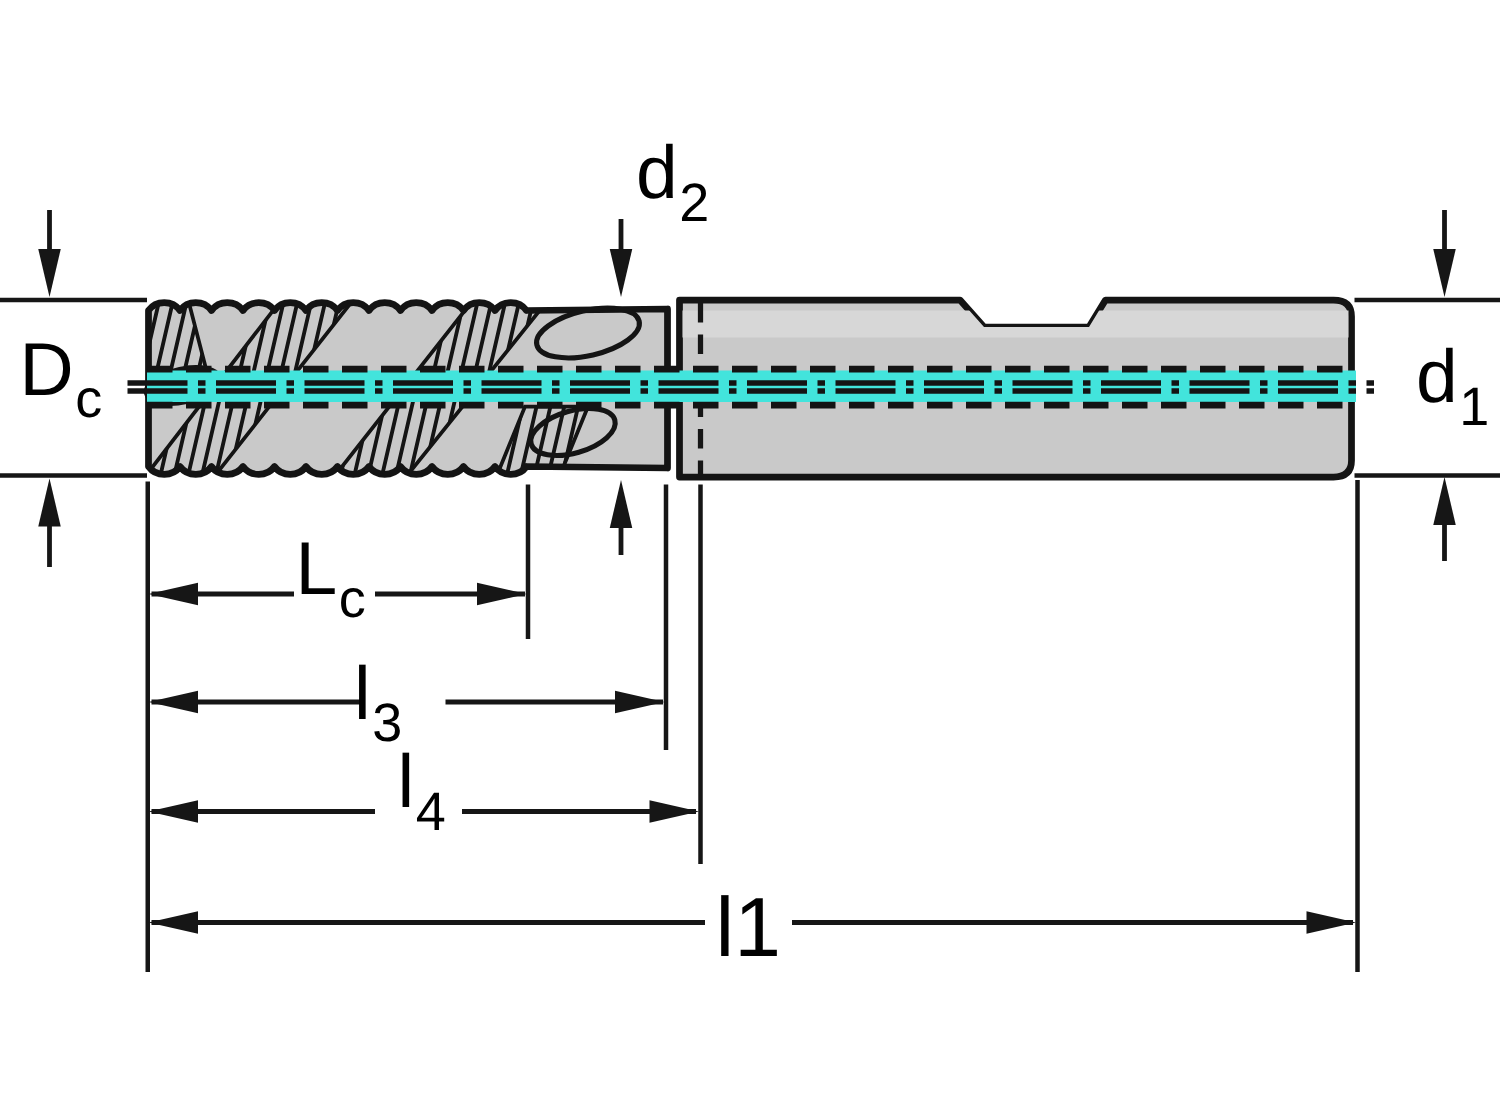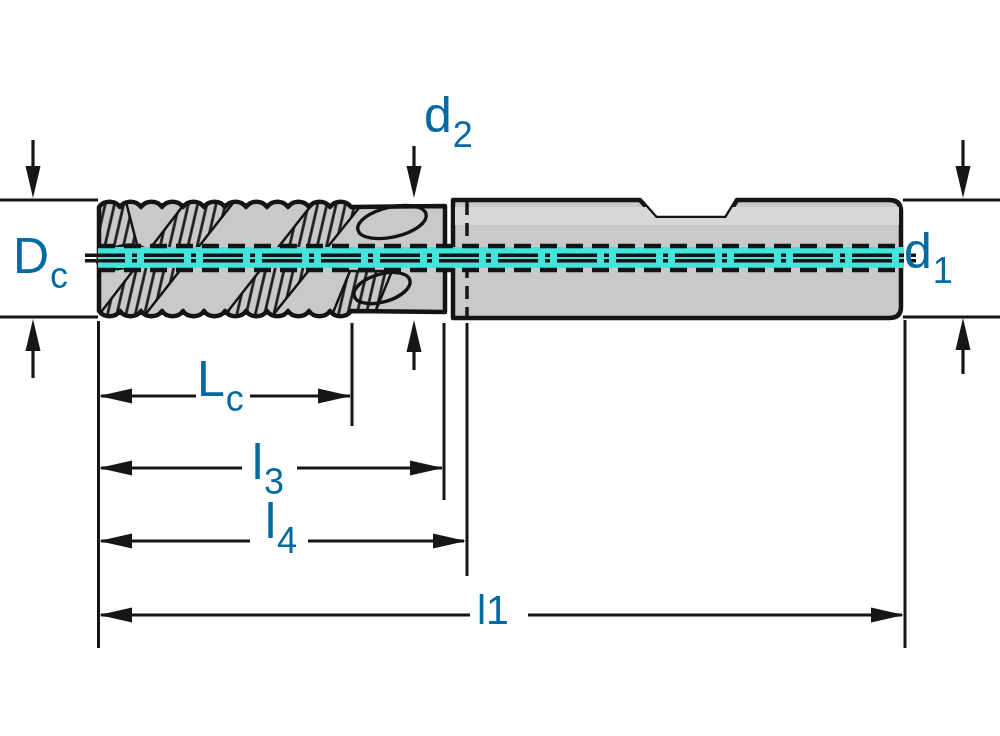--- a/index.html
+++ b/index.html
@@ -1,21 +1,21 @@
 <!DOCTYPE html>
 <html><head>
 <meta charset="utf-8">
 <style>
   html,body{margin:0;padding:0;background:#ffffff;}
   .stage{position:relative;width:1000px;height:736px;background:#ffffff;overflow:hidden;}
   .stage svg{position:absolute;left:0;top:0;}
-  .lbl{position:absolute;font-family:"Liberation Sans","DejaVu Sans",sans-serif;color:#0369a1;line-height:1;white-space:nowrap;}
+  .lbl{position:absolute;font-family:"Liberation Sans","DejaVu Sans",sans-serif;color:#000000;line-height:1;white-space:nowrap;}
   .lbl .m{font-size:50px;}
   .lbl .s{font-size:36px;display:inline-block;transform:translateY(15px);margin-left:1px;}
-  .lbl-l1 .m{font-size:41px;}
+  .lbl-l1 .m{font-size:56px;}
 </style>
 </head>
 <body>
 
 <div class="stage">
 
 <svg width="1000" height="736" viewBox="0 0 1000 736">
   <defs>
     <pattern id="hatch" width="9" height="9" patternUnits="userSpaceOnUse" patternTransform="rotate(13)">
       <line x1="4.5" y1="-1" x2="4.5" y2="10" stroke="#141414" stroke-width="2.6"></line>
@@ -110,27 +110,27 @@
   </g>
 
   <g stroke="#161616" fill="#161616">
     <path d="M101,615 H470" stroke-width="3.2"></path>
         <path d="M528,615 H902" stroke-width="3.2"></path>
     <polygon points="99,615 132,607.5 132,622.5" stroke="none"></polygon>
     <polygon points="904,615 871,607.5 871,622.5" stroke="none"></polygon>
   </g>
 </svg>
 
-<div class="lbl" style="left:13px;top:231px"><span class="m">D</span><span class="s">c</span></div>
+<div class="lbl" style="left:13px;top:221px"><span class="m">D</span><span class="s">c</span></div>
 
 <div class="lbl" style="left:424px;top:90px"><span class="m">d</span><span class="s">2</span></div>
 
-<div class="lbl" style="left:904px;top:226px"><span class="m">d</span><span class="s">1</span></div>
+<div class="lbl" style="left:944px;top:226px"><span class="m">d</span><span class="s">1</span></div>
 
 <div class="lbl" style="left:197px;top:354px"><span class="m">L</span><span class="s">c</span></div>
 
-<div class="lbl" style="left:252px;top:437px"><span class="m">l</span><span class="s">3</span></div>
+<div class="lbl" style="left:236px;top:437px"><span class="m">l</span><span class="s">3</span></div>
 
 <div class="lbl" style="left:265px;top:496px"><span class="m">l</span><span class="s">4</span></div>
 
 <div class="lbl lbl-l1" style="left:477px;top:590px"><span class="m">l1</span><span class="s"></span></div>
 
 </div>
 
 </body></html>

